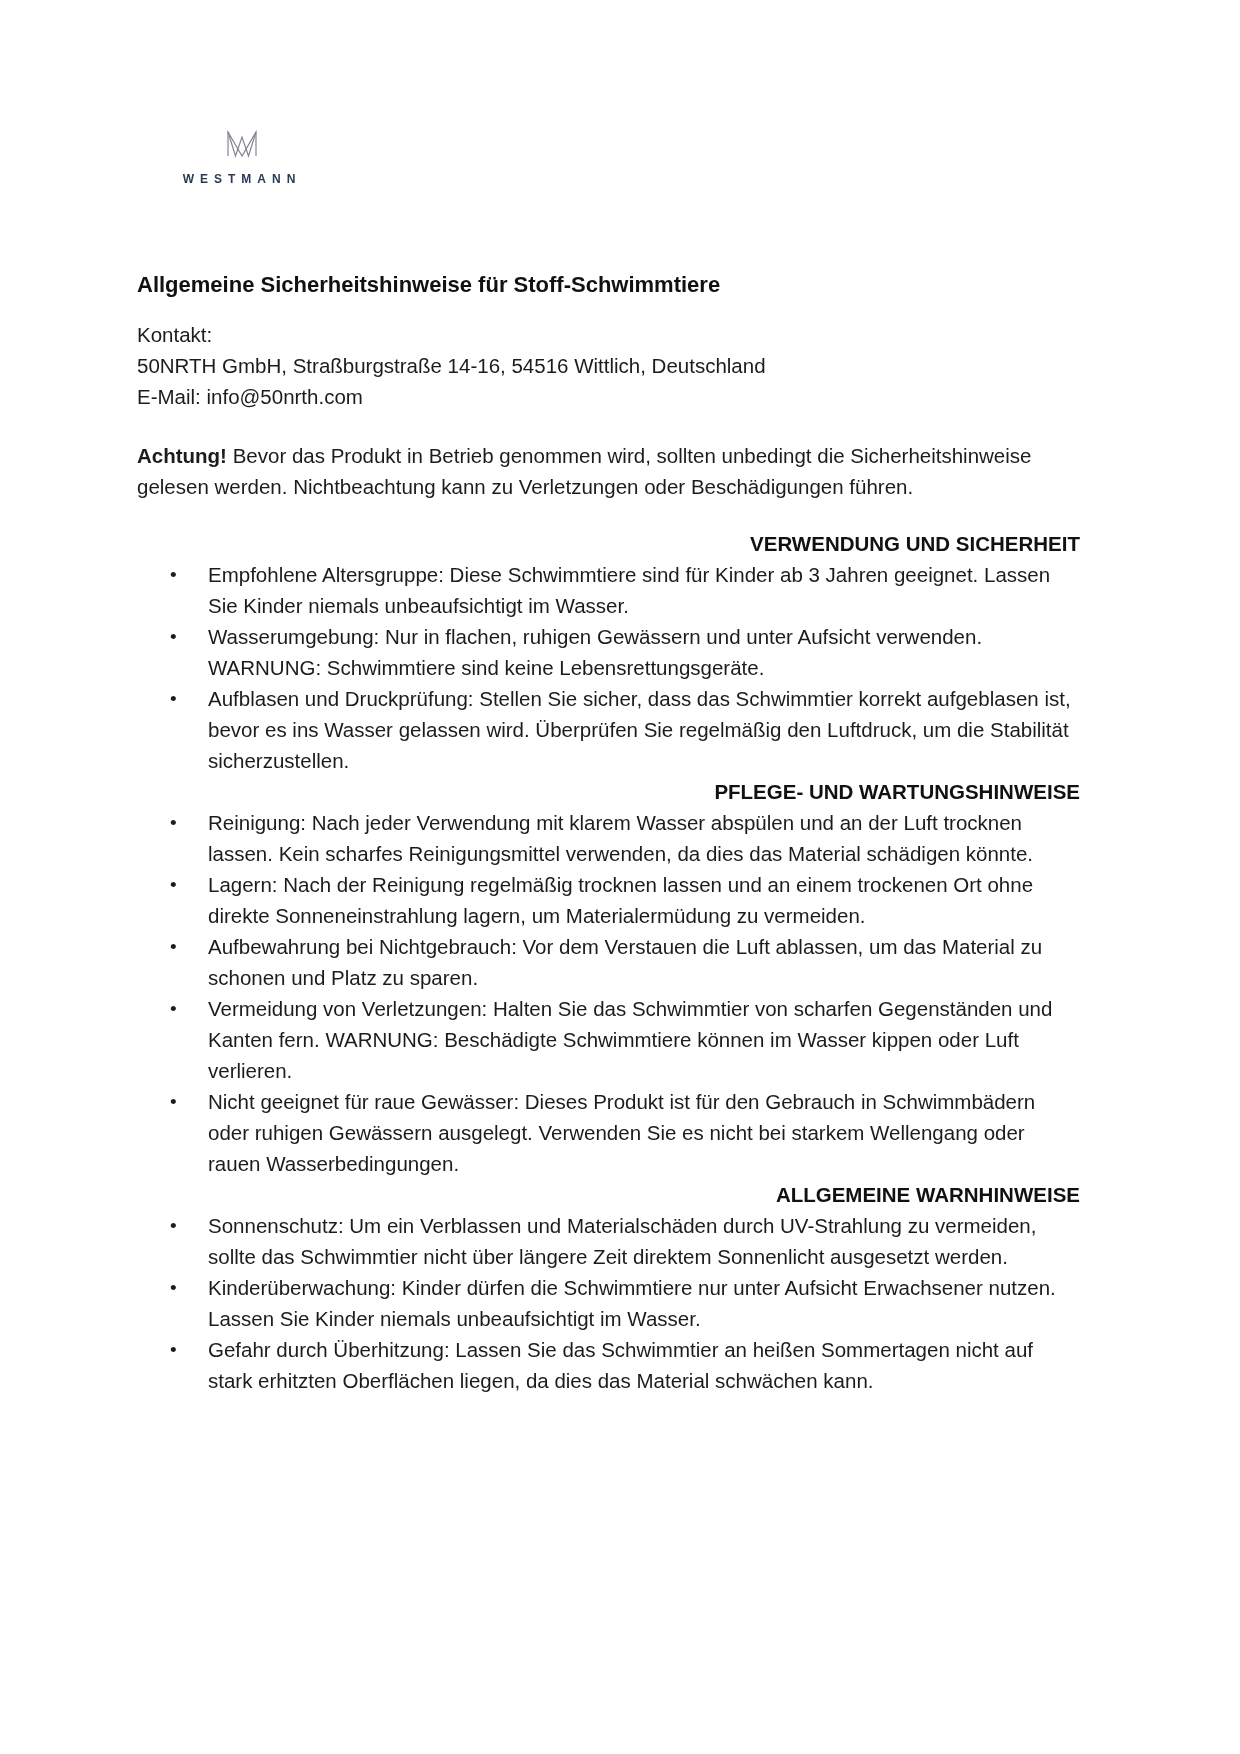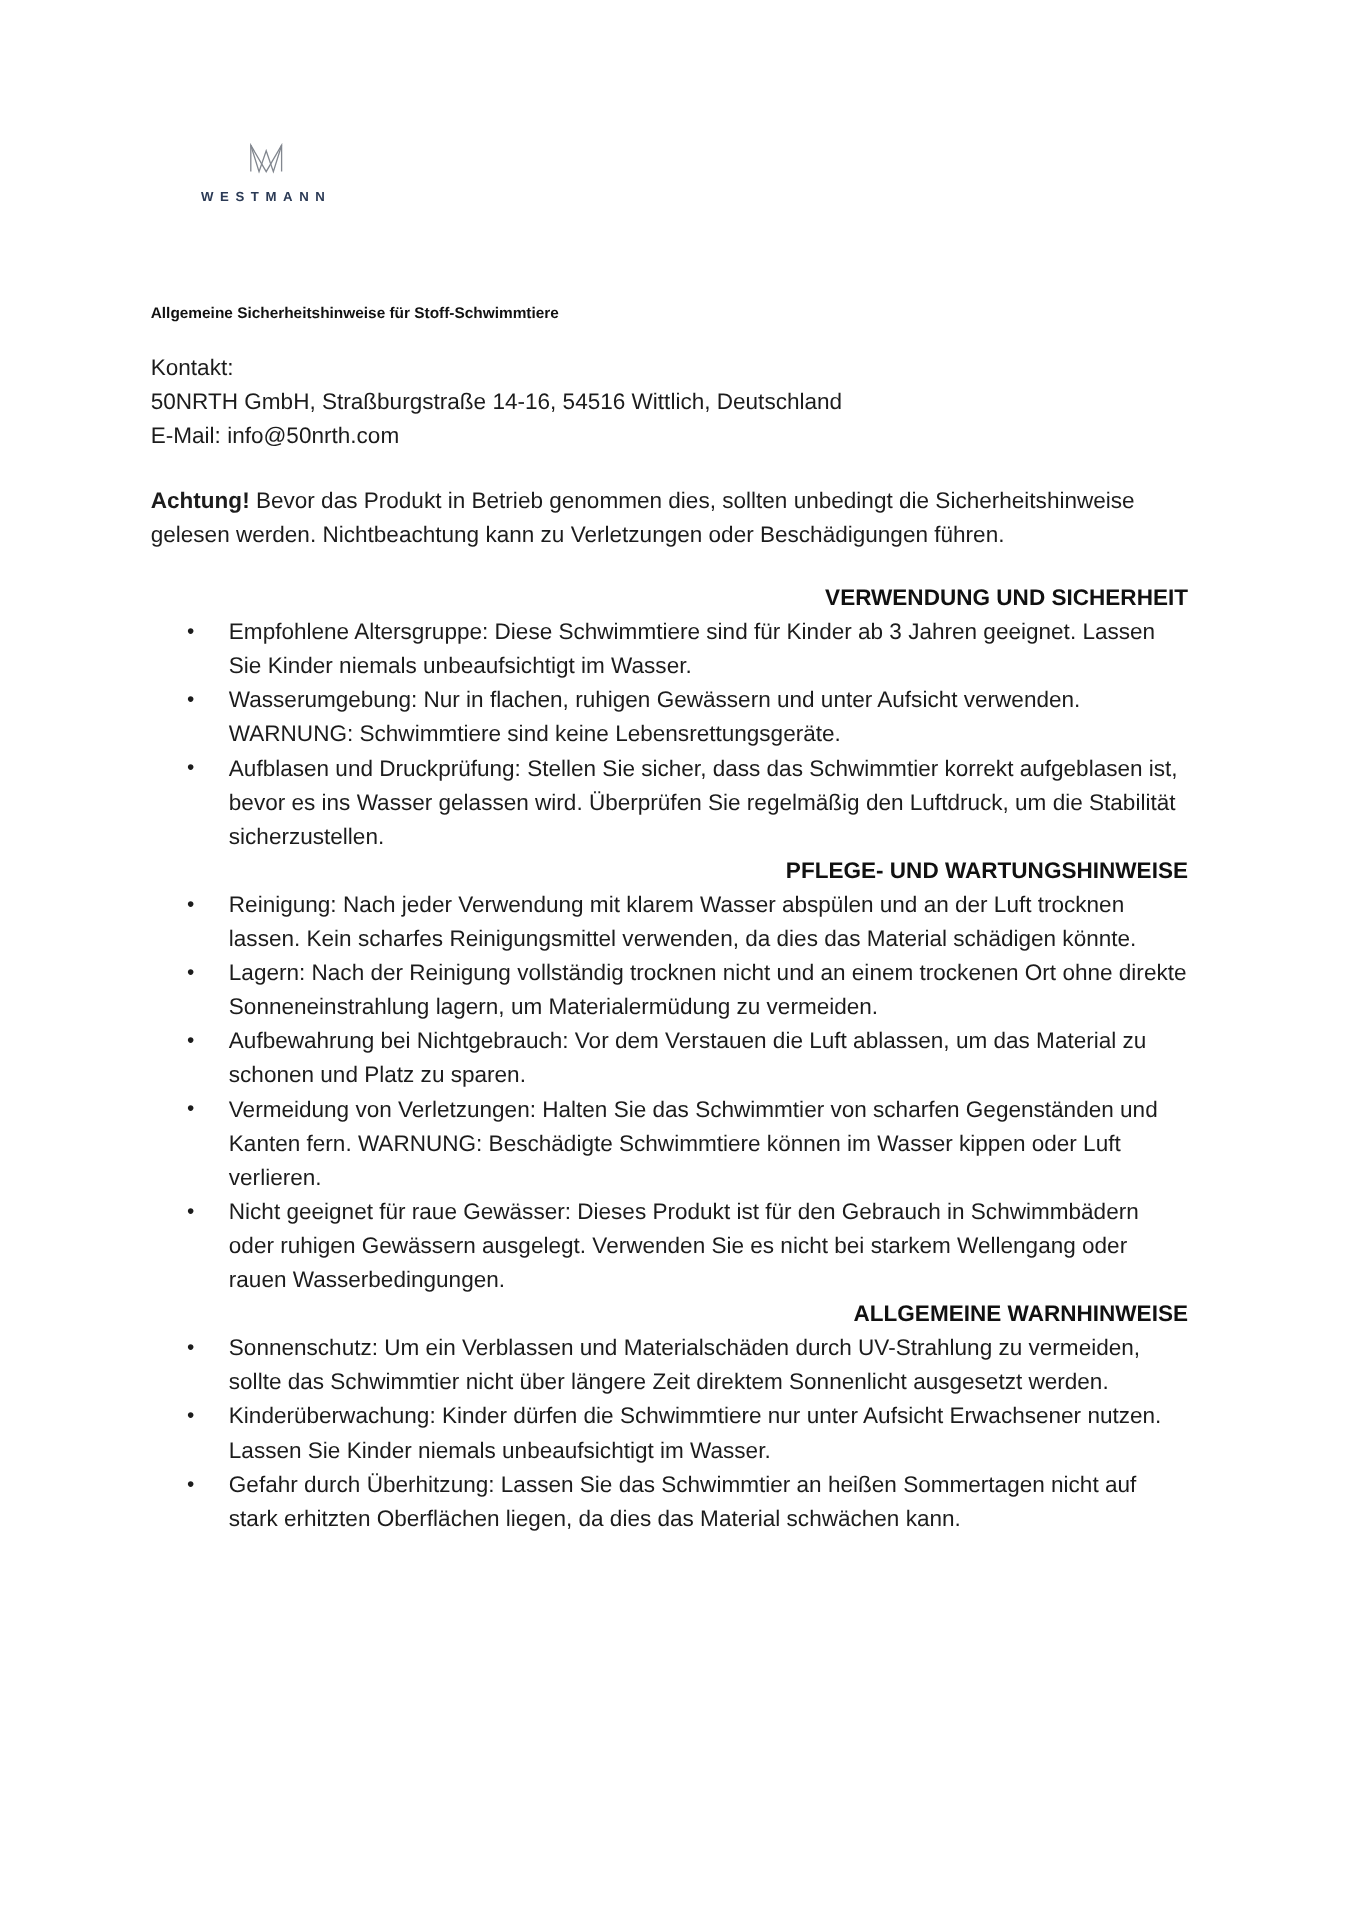--- a/index.html
+++ b/index.html
@@ -24,21 +24,21 @@
     margin-top:6px;
     font-size:12px;
     font-weight:700;
     letter-spacing:6px;
     color:#2b3a55;
     white-space:nowrap;
   }
   
   .title{
     margin:76px 0 0 0;
-    font-size:14px;
+    font-size:22px;
     line-height:27px;
     font-weight:700;
     color:#111111;
   }
   .contact{margin-top:21px;}
   .contact div{white-space:nowrap;}
   .intro{margin:40px 0 0 0;}
   .warning{margin:28px 0 0 0;}
   .b{font-weight:700;}
   .sections{margin-top:26px;}
@@ -76,21 +76,21 @@
 
   <div class="contact">
     <div>Kontakt:</div>
     <div>50NRTH GmbH, Straßburgstraße 14-16, 54516 Wittlich, Deutschland</div>
     <div>E-Mail: info@50nrth.com</div>
   </div>
 
 
   <p class="warning">
     <span class="b">Achtung!</span>
-    <span>Bevor das Produkt in Betrieb genommen dies, sollten unbedingt die Sicherheitshinweise gelesen werden. Nichtbeachtung kann zu Verletzungen oder Beschädigungen führen.</span>
+    <span>Bevor das Produkt in Betrieb genommen wird, sollten unbedingt die Sicherheitshinweise gelesen werden. Nichtbeachtung kann zu Verletzungen oder Beschädigungen führen.</span>
   </p>
 
   <div class="sections">
 
     <div class="section">
       <h2 class="section-heading">VERWENDUNG UND SICHERHEIT</h2>
       <ul class="bullets">
         <li>
           <span class="bullet">•</span>
           <span>Empfohlene Altersgruppe: Diese Schwimmtiere sind für Kinder ab 3 Jahren geeignet. Lassen Sie Kinder niemals unbeaufsichtigt im Wasser.</span>
@@ -108,21 +108,21 @@
 
     <div class="section">
       <h2 class="section-heading">PFLEGE- UND WARTUNGSHINWEISE</h2>
       <ul class="bullets">
         <li>
           <span class="bullet">•</span>
           <span>Reinigung: Nach jeder Verwendung mit klarem Wasser abspülen und an der Luft trocknen lassen. Kein scharfes Reinigungsmittel verwenden, da dies das Material schädigen könnte.</span>
         </li>
         <li>
           <span class="bullet">•</span>
-          <span>Lagern: Nach der Reinigung vollständig trocknen nicht und an einem trockenen Ort ohne direkte Sonneneinstrahlung lagern, um Materialermüdung zu vermeiden.</span>
+          <span>Lagern: Nach der Reinigung regelmäßig trocknen lassen und an einem trockenen Ort ohne direkte Sonneneinstrahlung lagern, um Materialermüdung zu vermeiden.</span>
         </li>
         <li>
           <span class="bullet">•</span>
           <span>Aufbewahrung bei Nichtgebrauch: Vor dem Verstauen die Luft ablassen, um das Material zu schonen und Platz zu sparen.</span>
         </li>
       </ul>
     </div>
 
     <div class="section">
       <ul class="bullets">

